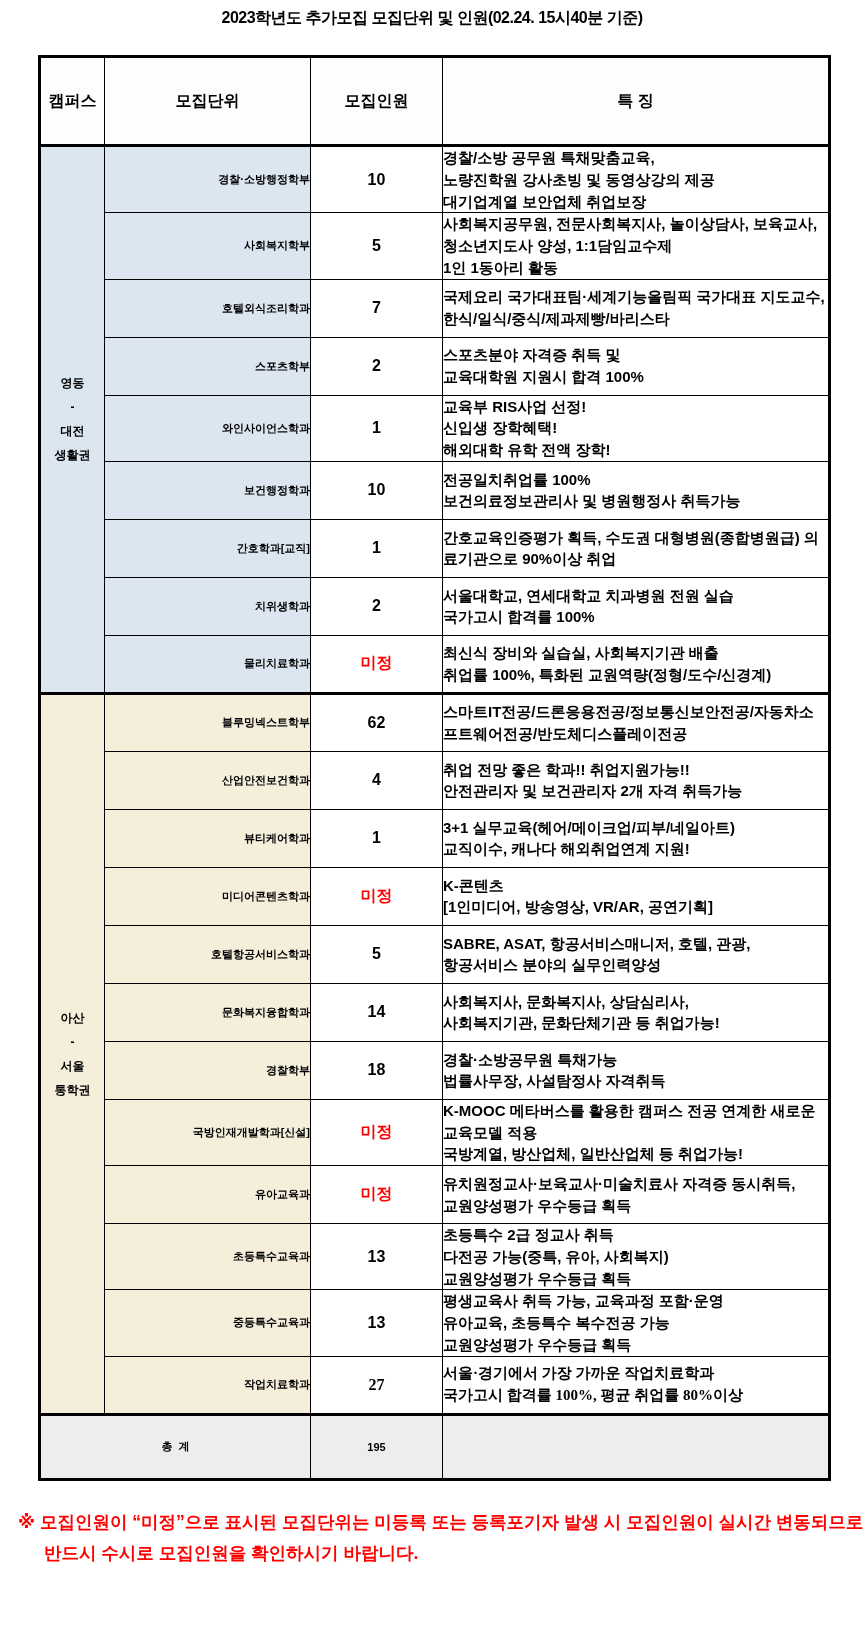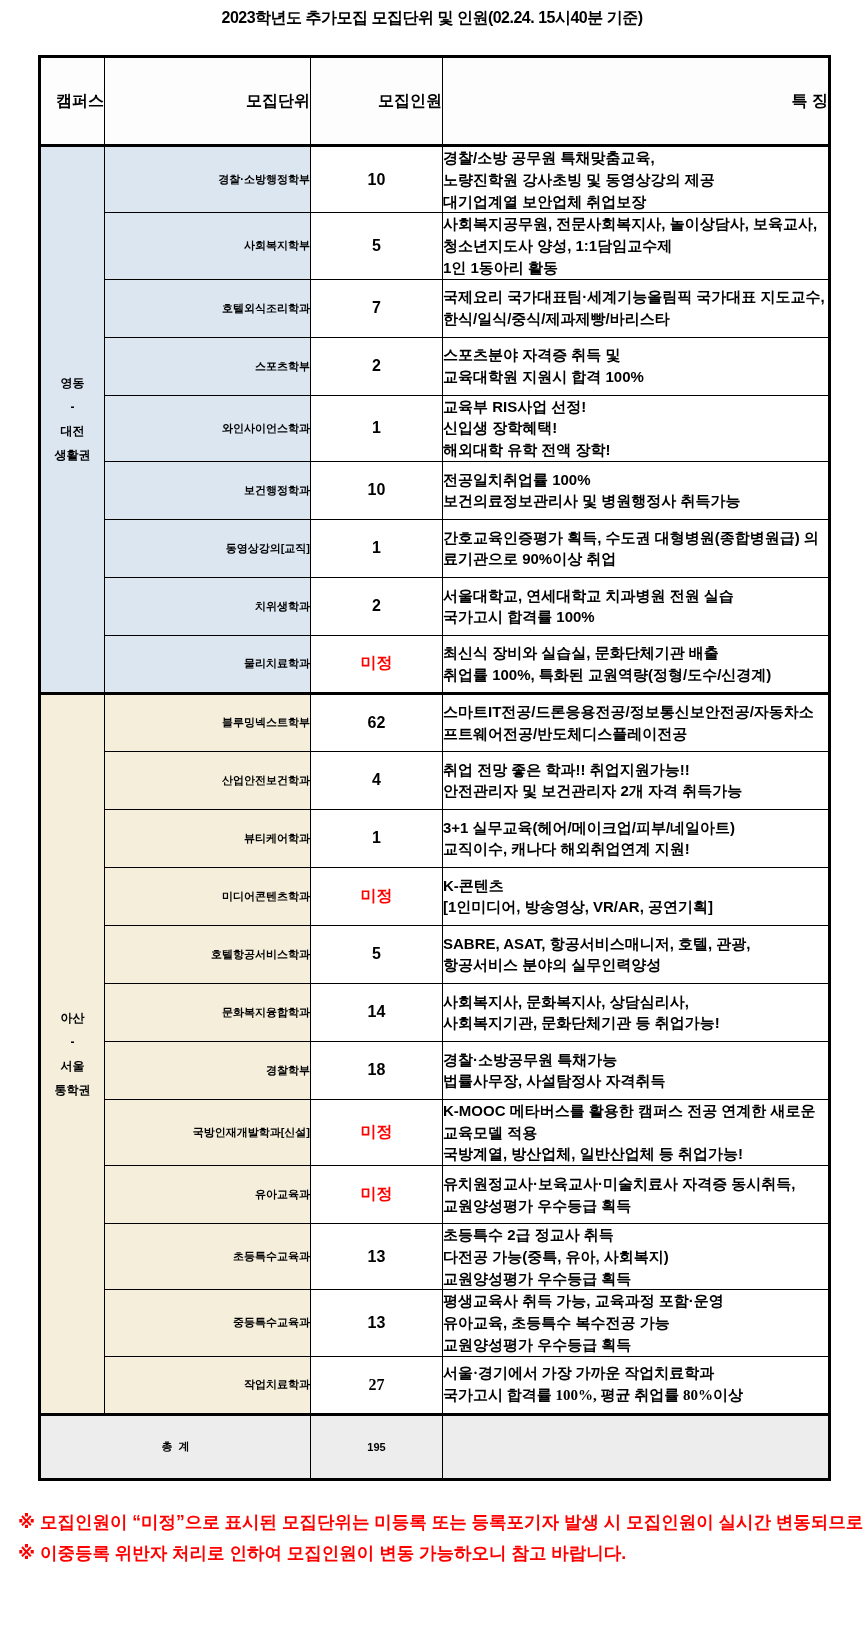--- a/index.html
+++ b/index.html
@@ -30,21 +30,21 @@
   table.recruit th, table.recruit td {
     border: 1.5px solid #000;
     padding: 0;
     vertical-align: middle;
   }
   thead th {
     height: 86px;
     font-size: 16px;
     background: #fdfdfd;
     border-bottom: 3px solid #000 !important;
-    text-align: right;
+    text-align: center;
   }
   td.campus {
     text-align: center;
     font-size: 12px;
     line-height: 2.0;
   }
   td.unit {
     text-align: right;
     font-size: 11px;
   }
@@ -152,39 +152,39 @@
       </tr>
       <tr style="height: 58px;">
         <td class="unit g1">보건행정학과</td>
         <td class="quota">10</td>
         <td class="feat">
           <div>전공일치취업률 100%</div>
           <div>보건의료정보관리사 및 병원행정사 취득가능</div>
         </td>
       </tr>
       <tr style="height: 58px;">
-        <td class="unit g1">동영상강의[교직]</td>
+        <td class="unit g1">간호학과[교직]</td>
         <td class="quota">1</td>
         <td class="feat">
           <div>간호교육인증평가 획득, 수도권 대형병원(종합병원급) 의료기관으로 90%이상 취업</div>
         </td>
       </tr>
       <tr style="height: 58px;">
         <td class="unit g1">치위생학과</td>
         <td class="quota">2</td>
         <td class="feat">
           <div>서울대학교, 연세대학교 치과병원 전원 실습</div>
           <div>국가고시 합격률 100%</div>
         </td>
       </tr>
       <tr class="group-end" style="height: 58px;">
         <td class="unit g1">물리치료학과</td>
         <td class="quota red">미정</td>
         <td class="feat">
-          <div>최신식 장비와 실습실, 문화단체기관 배출</div>
+          <div>최신식 장비와 실습실, 사회복지기관 배출</div>
           <div>취업률 100%, 특화된 교원역량(정형/도수/신경계)</div>
         </td>
       </tr>
       <tr style="height: 58px;">
         <td rowspan="12" class="campus g2">
           <div>아산</div>
           <div>-</div>
           <div>서울</div>
           <div>통학권</div>
         </td>
@@ -289,14 +289,14 @@
     <tr class="total">
       <td colspan="2">총  계</td>
       <td>195</td>
       <td></td>
     </tr>
   </tfoot>
 </table>
 
 <div class="notes">
     <div class="note-line">※ 모집인원이 “미정”으로 표시된 모집단위는 미등록 또는 등록포기자 발생 시 모집인원이 실시간 변동되므로,</div>
-    <div class="note-line">※ 이중등록 위반자 처리로 인하여 모집인원이 변동 가능하오니 참고 바랍니다.</div>
+    <div class="note-line indent">반드시 수시로 모집인원을 확인하시기 바랍니다.</div>
   </div>
 
 </body></html>

